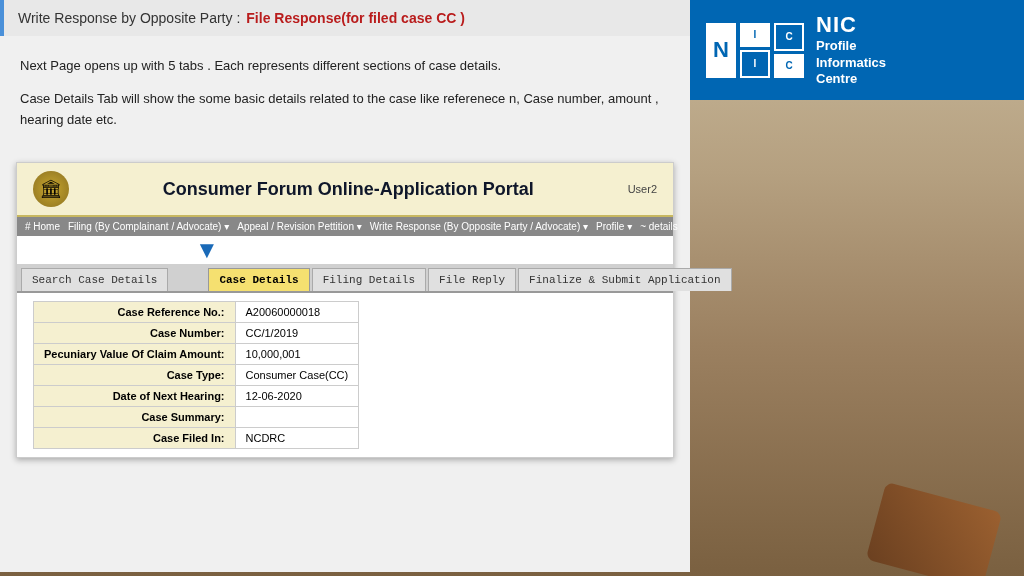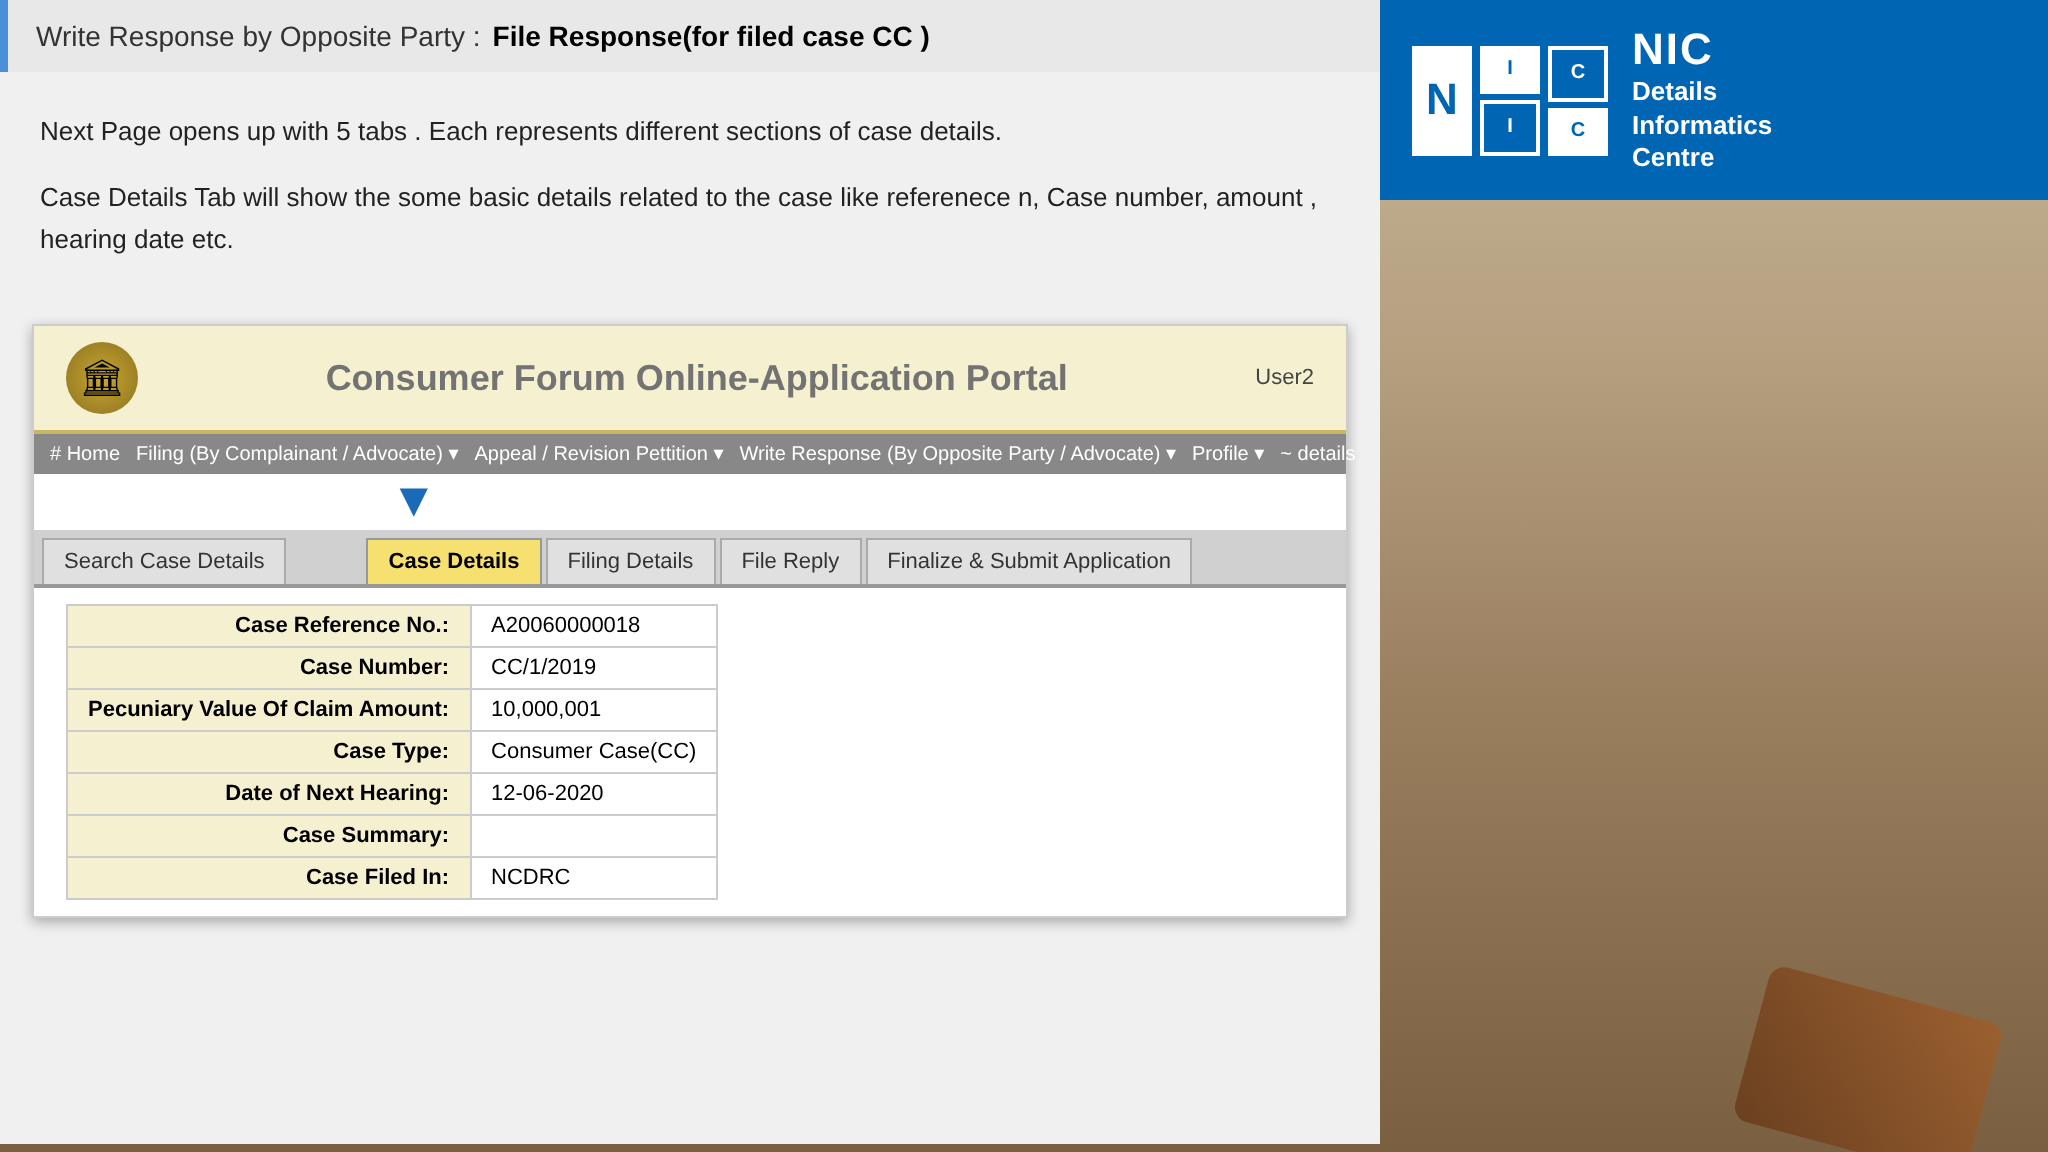--- a/index.html
+++ b/index.html
@@ -42,21 +42,21 @@
       gap: 6px;
     }
 
     .header-bar-text {
       font-size: 14px;
       color: #333;
     }
 
     .header-bar-bold {
       font-weight: bold;
-      color: #000000;
+      color: #b91c1c;
     }
 
     
     .nic-logo {
       position: absolute;
       top: 0;
       right: 0;
       width: 334px;
       height: 100px;
       background: #0066b3;
@@ -123,21 +123,21 @@
       align-items: center;
       justify-content: center;
       font-size: 18px;
     }
 
     .portal-title {
       flex: 1;
       text-align: center;
       font-size: 18px;
       font-weight: bold;
-      color: #737373;
+      color: #0f172a;
     }
 
     .portal-user {
       font-size: 11px;
       color: #444;
     }
 
     
     .portal-nav {
       background: #888;
@@ -170,20 +170,21 @@
 
     .tab {
       padding: 5px 10px;
       font-size: 11px;
       cursor: pointer;
       border: 1px solid #aaa;
       border-bottom: none;
       background: #e0e0e0;
       color: #333;
       white-space: nowrap;
+      font-family: Liberation Mono, monospace;
     }
 
     .tab.active {
       background: #f5e070;
       color: #000;
       font-weight: bold;
       border-color: #999;
       margin-left: 38px;
     }
 
@@ -358,17 +359,17 @@
         <span style="color:white; font-size:10px; font-weight:900;">C</span>
       </div>
       <div style="flex:1; background:white; display:flex; align-items:center; justify-content:center;">
         <span style="color:#0066b3; font-size:10px; font-weight:900;">C</span>
       </div>
     </div>
   </div>
 
   <div class="nic-text">
     <div class="nic-title">NIC</div>
-    <div class="nic-subtitle">Details</div>
+    <div class="nic-subtitle">Profile</div>
     <div class="nic-subtitle">Informatics</div>
     <div class="nic-subtitle">Centre</div>
   </div>
 </div>
 
 </body></html>

